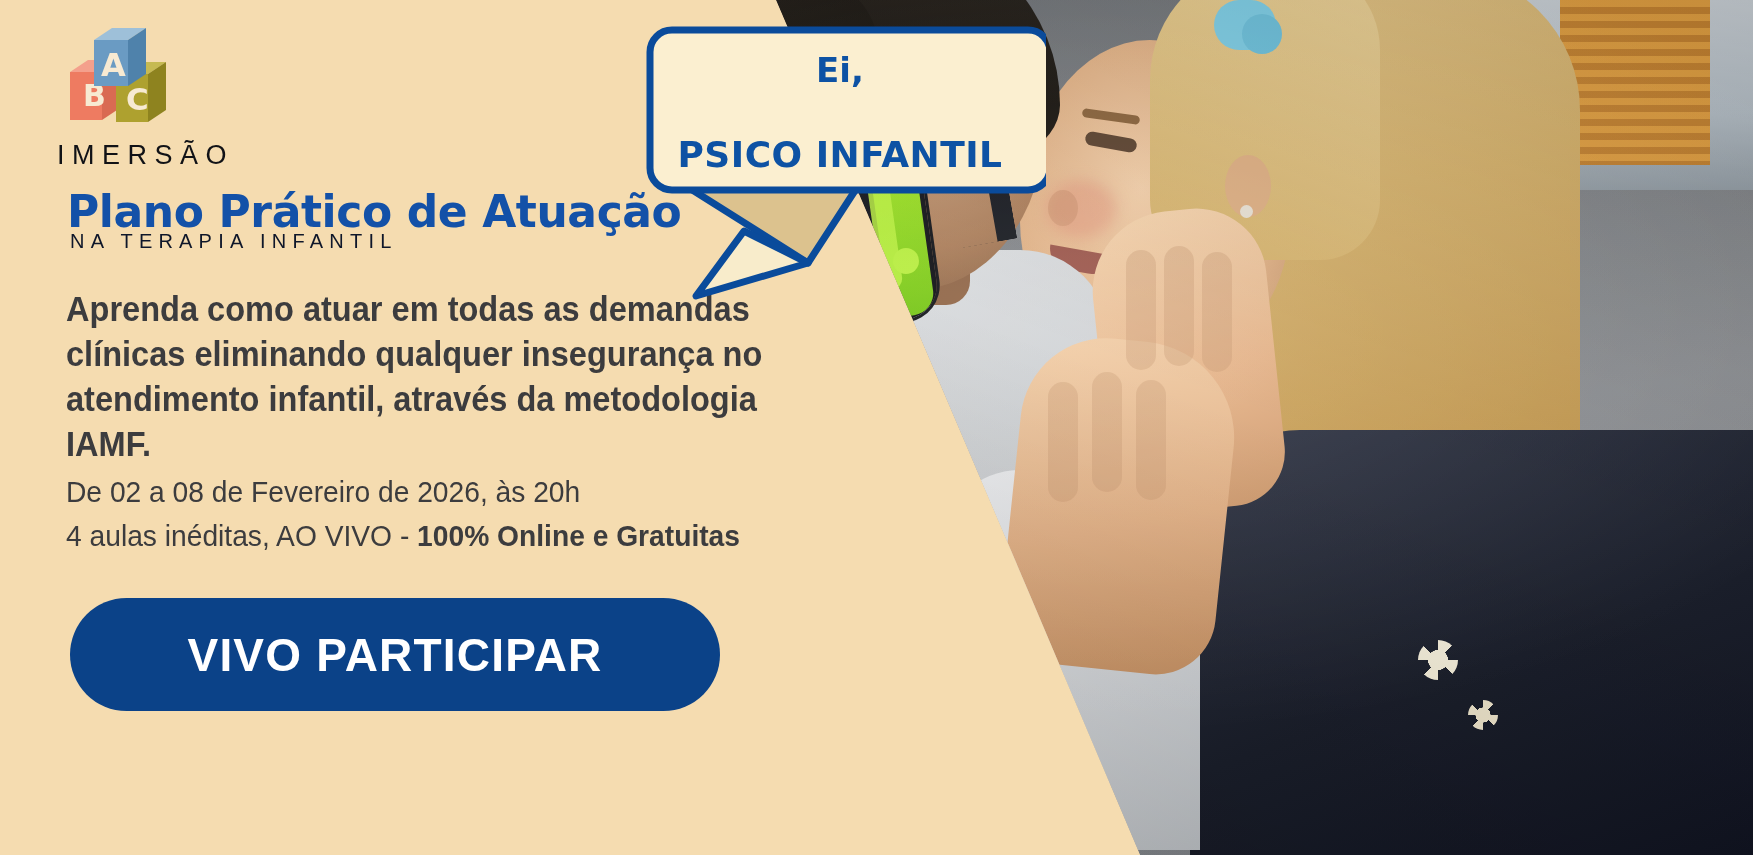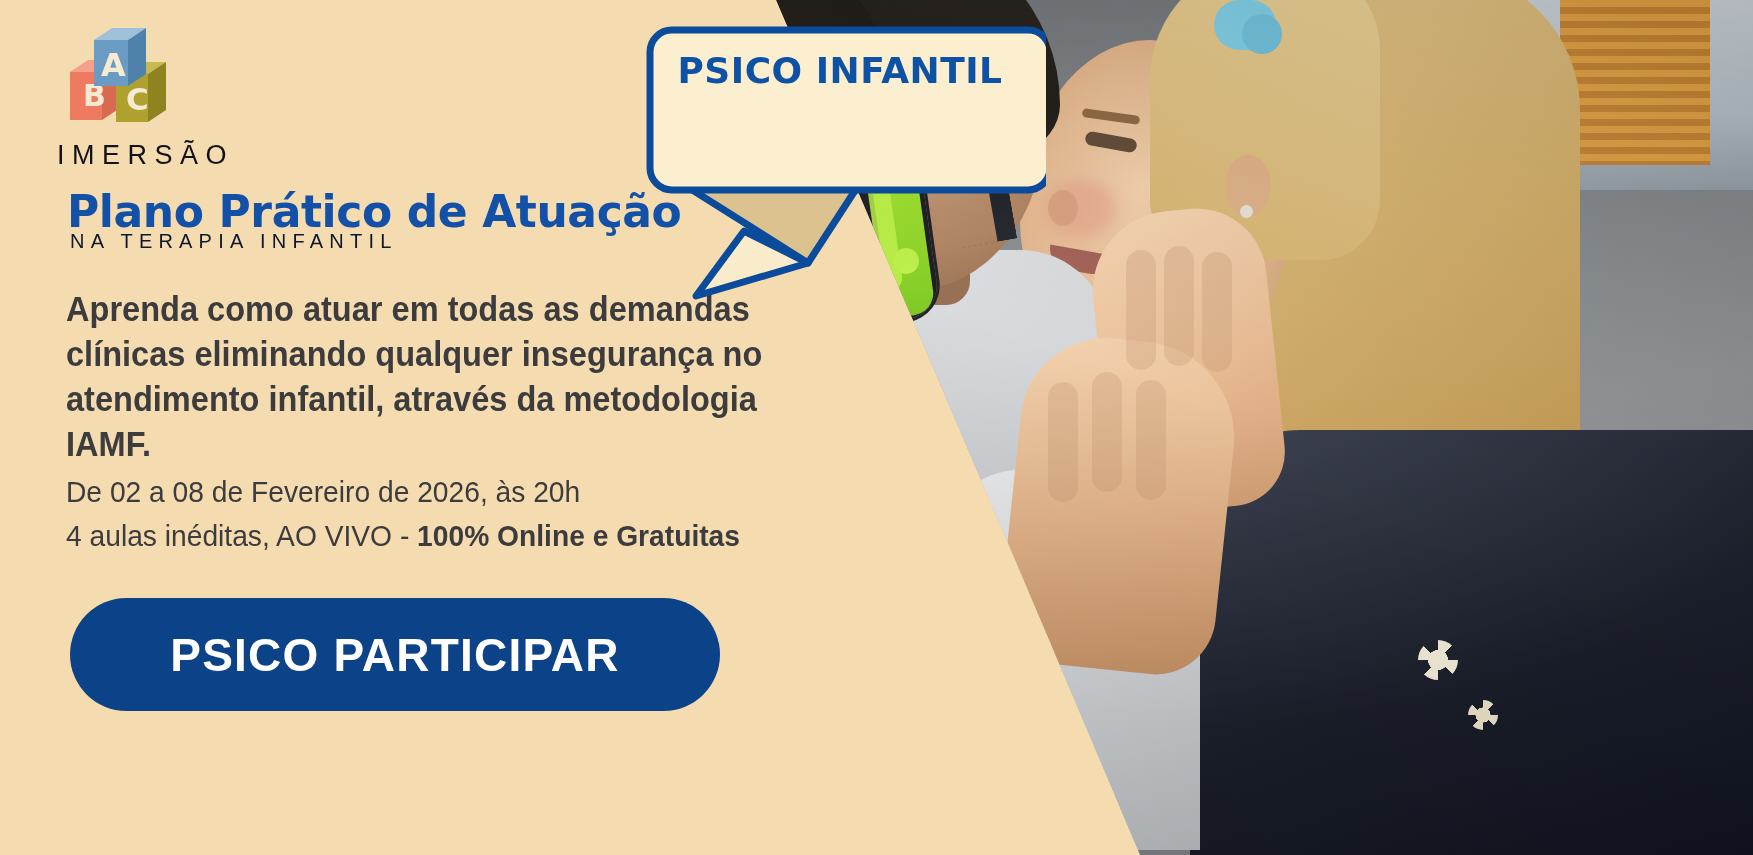--- a/index.html
+++ b/index.html
@@ -139,21 +139,21 @@
   }
 
   
   .bubble{position:absolute;left:626px;top:18px;width:420px;height:290px;}
   .bubble-text{
     position:absolute;left:660px;top:48px;width:360px;
     text-align:center;color:#0d52a4;font-weight:700;
     font-family:"DejaVu Sans", sans-serif;
   }
   .bt1{font-size:34px;line-height:44px;}
-  .bt2{font-size:36px;line-height:46px;letter-spacing:.5px;}
+  .bt2{font-size:36px;line-height:46px;letter-spacing:.5px;margin-top:40px;}
 </style>
 </head>
 <body>
 
 <div id="stage">
 
   <div class="photo-wrap">
     <div class="floor"></div>
     <div class="wall"></div>
     <div class="wall-dark"></div>
@@ -231,29 +231,30 @@
   <div class="title">Plano Prático de Atuação</div>
   <div class="subtitle">NA TERAPIA INFANTIL</div>
 
   <div class="lede">Aprenda como atuar em todas as demandas clínicas eliminando qualquer insegurança no atendimento infantil, através da metodologia IAMF.</div>
 
   <div class="details">
     <div>De 02 a 08 de Fevereiro de 2026, às 20h</div>
     <div><span>4 aulas inéditas, AO VIVO - </span><b>100% Online e Gratuitas</b></div>
   </div>
 
-  <button class="cta">PSICO PARTICIPAR</button>
+  <button class="cta">VIVO PARTICIPAR</button>
 
   <div class="bubble">
     <svg viewBox="0 0 420 290" width="420" height="290" aria-hidden="true">
 
       <path d="M60 168 L232 168 L182 245 Z" fill="#dcc28e" stroke="#0a4b9b" stroke-width="7" stroke-linejoin="round"></path>
 
       <path d="M118 213 L182 245 L70 278 Z" fill="#f8eccb" stroke="#0a4b9b" stroke-width="7" stroke-linejoin="round" stroke-linecap="round"></path>
 
       <rect x="24" y="12" width="400" height="160" rx="22" ry="22" fill="#fbefd0" stroke="#0a4b9b" stroke-width="7"></rect>
     </svg>
   </div>
   <div class="bubble-text">
+    <div class="bt1">Ei,</div>
     <div class="bt2">PSICO INFANTIL</div>
   </div>
 
 </div>
 
 </body></html>

